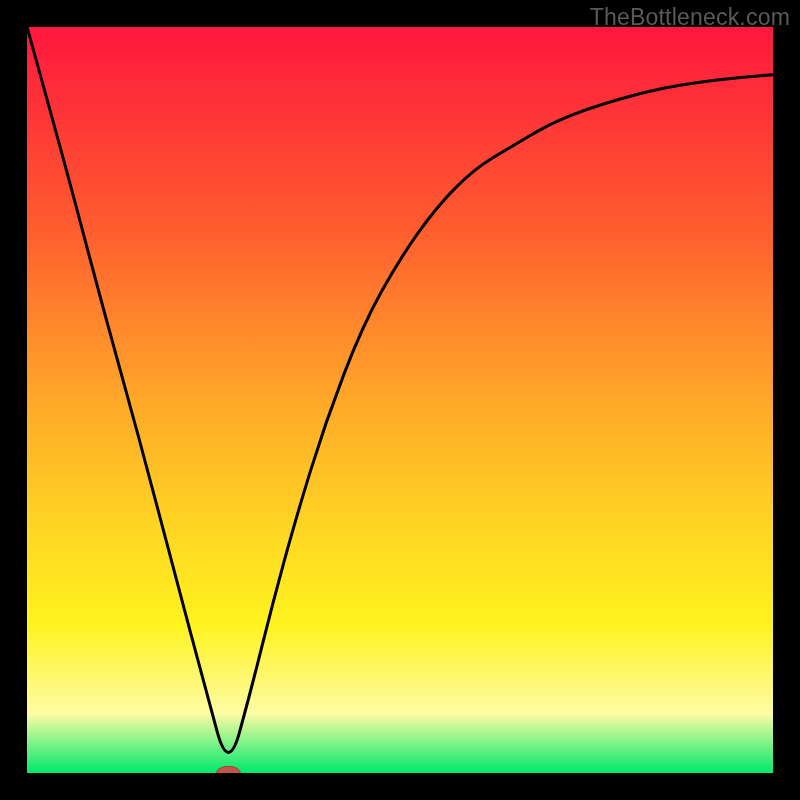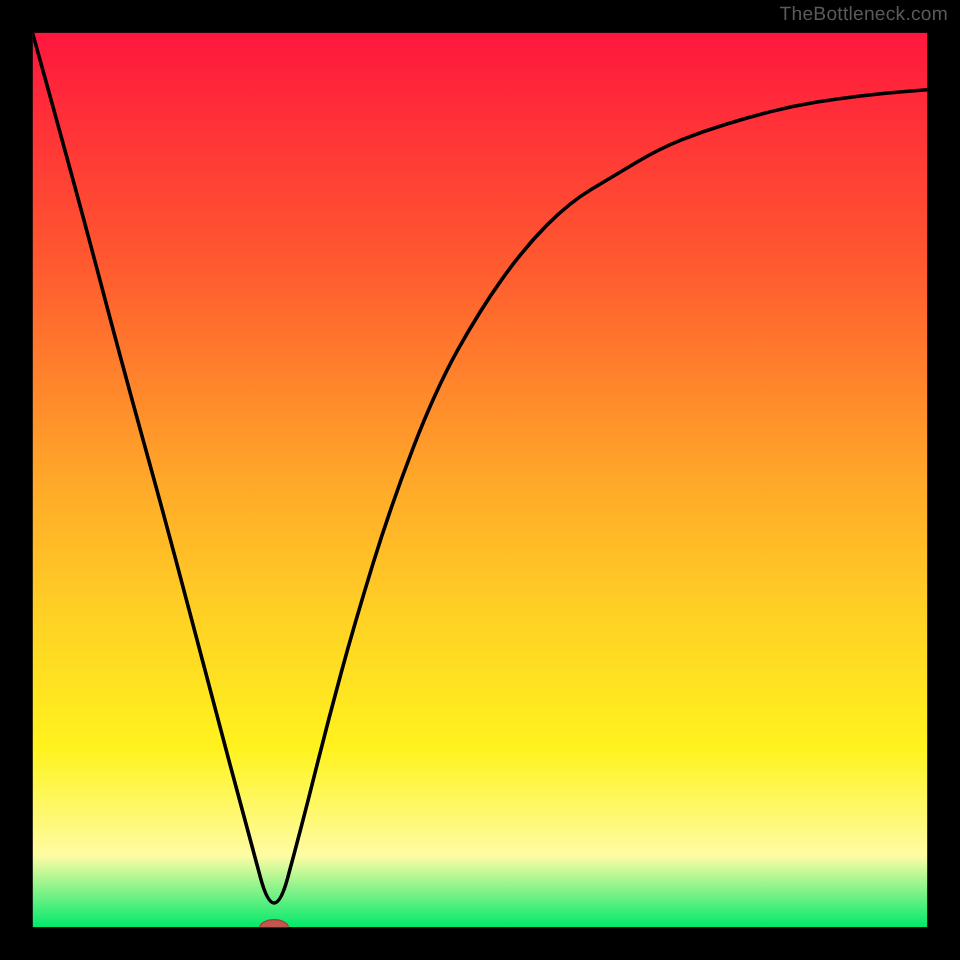--- a/index.html
+++ b/index.html
@@ -23,21 +23,21 @@
     top: 27px;
     width: 746px;
     height: 746px;
     overflow: hidden;
   }
   .watermark {
     position: absolute;
     top: 4px;
     right: 10px;
     color: #5a5a5a;
-    font-size: 16px;
+    font-size: 23px;
     font-weight: 500;
     letter-spacing: 0.2px;
     user-select: none;
   }
   svg { display: block; }
 </style>
 </head>
 <body>
 
 <div class="frame">

